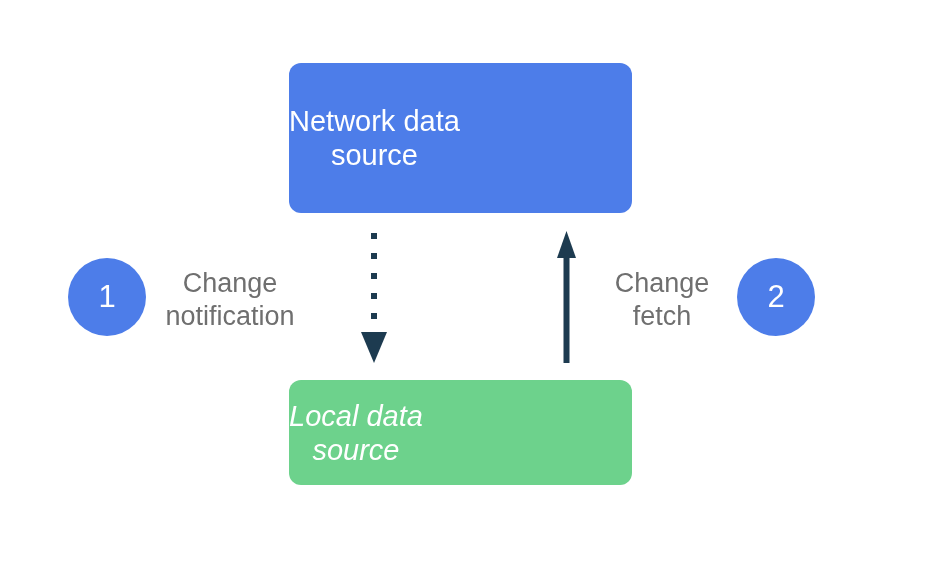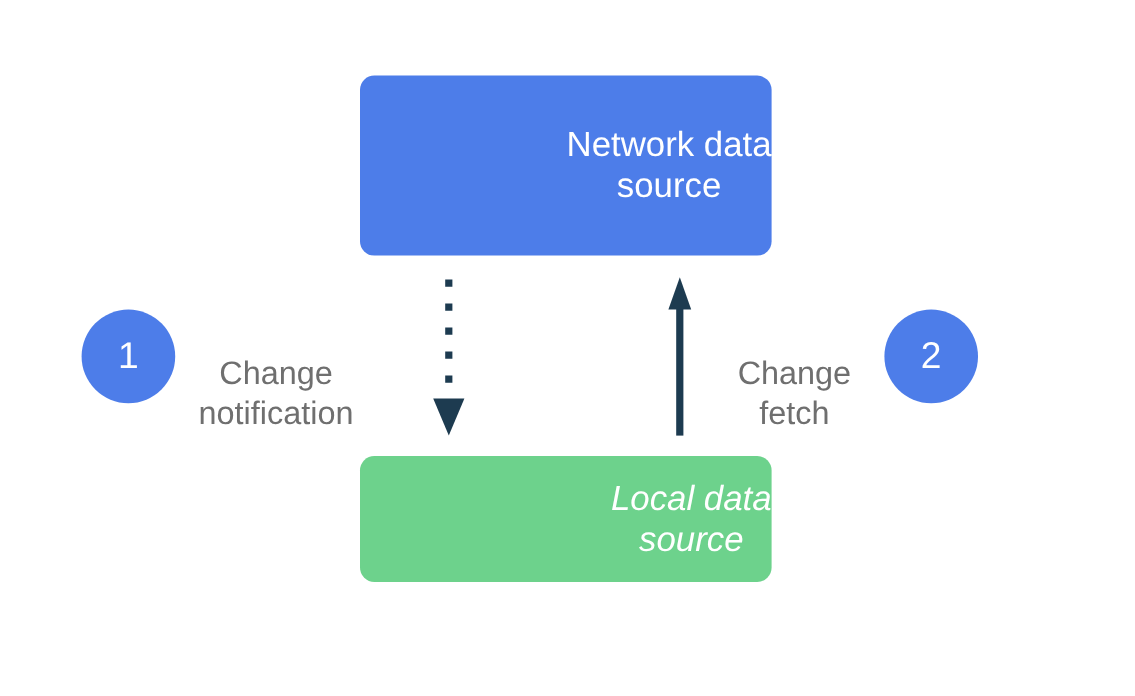--- a/index.html
+++ b/index.html
@@ -10,26 +10,26 @@
   }
   .canvas {
     position: relative;
     width: 946px;
     height: 580px;
     background: #ffffff;
     overflow: hidden;
   }
   .node {
     position: absolute;
-    left: 300px;
+    left: 289px;
     width: 343px;
     border-radius: 12px;
     display: flex;
     align-items: center;
-    justify-content: flex-end;
+    justify-content: flex-start;
     text-align: center;
     color: #ffffff;
     font-size: 29px;
     line-height: 34px;
     white-space: pre-line;
   }
   .node-network {
     top: 63px;
     height: 150px;
     background: #4d7de9;
@@ -72,21 +72,20 @@
   .badge-2 { left: 737px; top: 258px; }
   .step-label {
     position: absolute;
     top: 267px;
     width: 220px;
     color: #6f6f6f;
     font-size: 27px;
     line-height: 33px;
     text-align: center;
     white-space: pre-line;
-    margin-top: 28px;
   }
   .step-label-1 { left: 120px; }
   .step-label-2 { left: 552px; }
 </style>
 </head>
 <body>
 
 <div class="canvas">
 
   <div class="node node-network">

